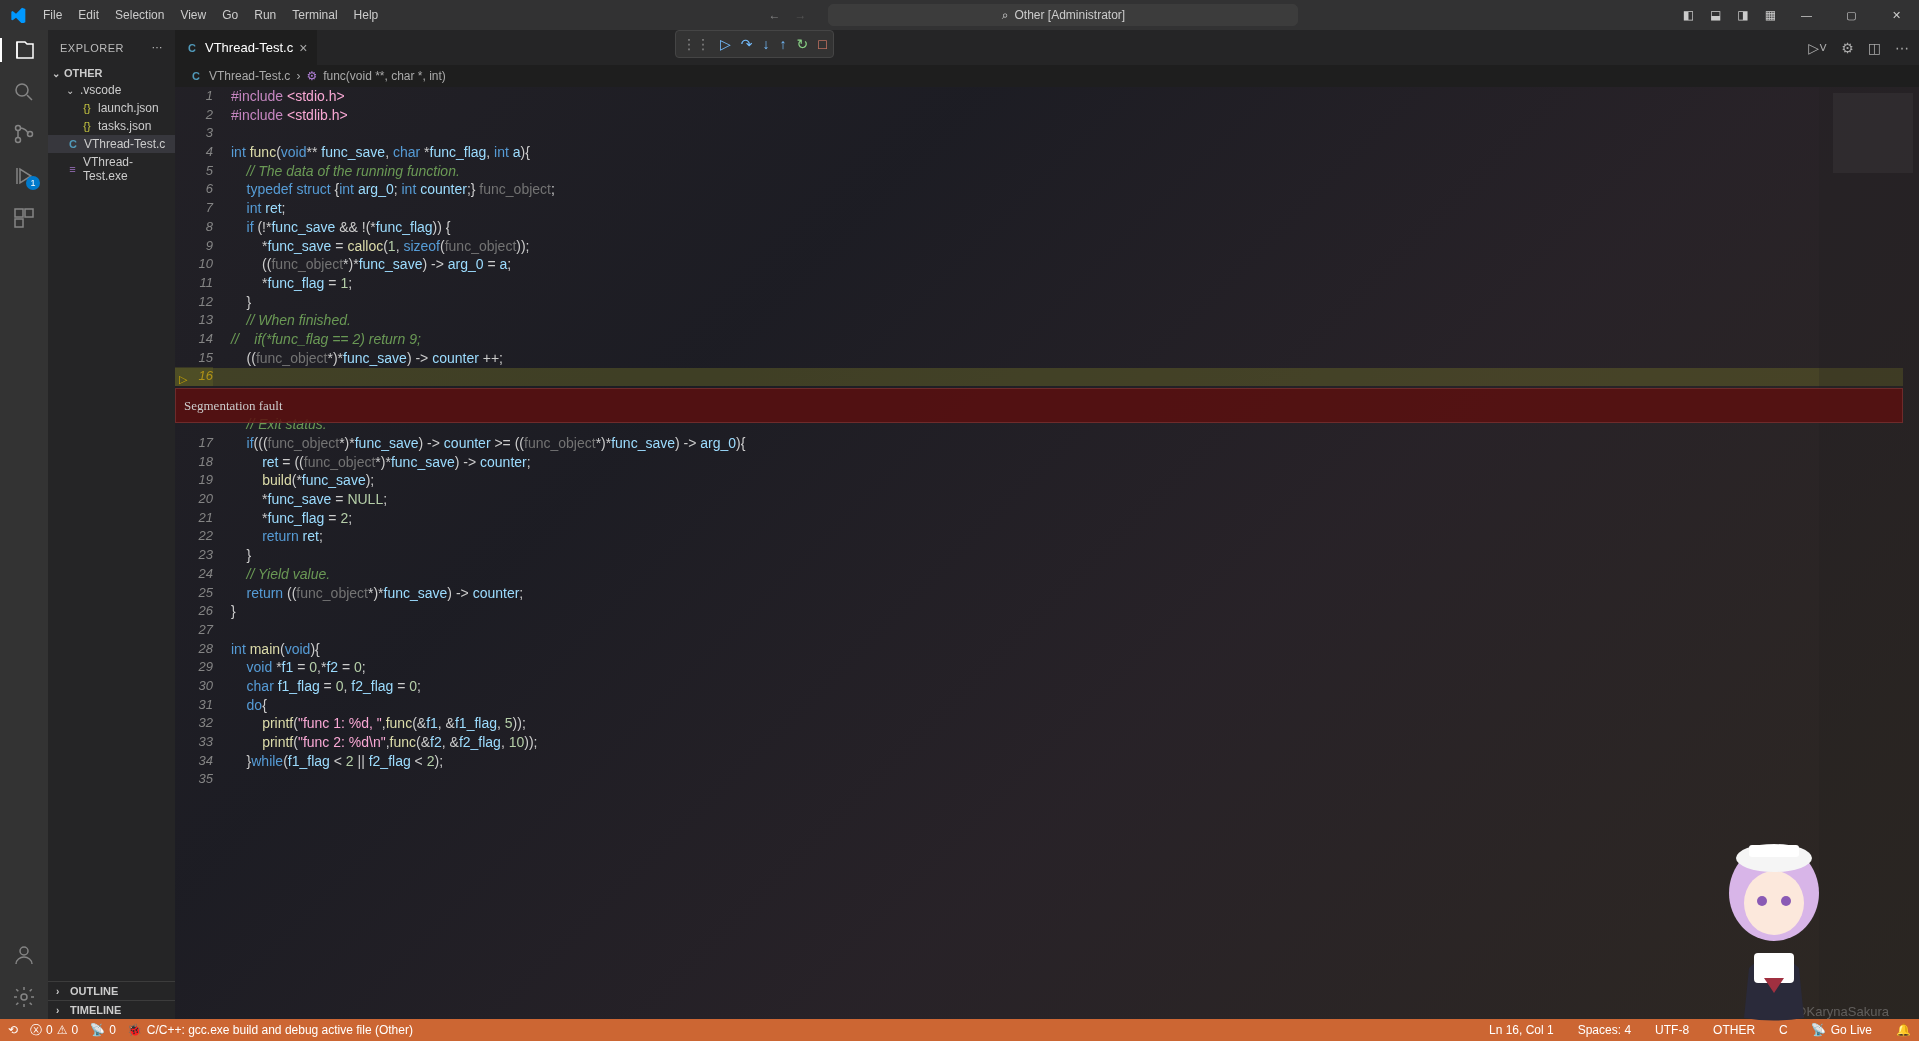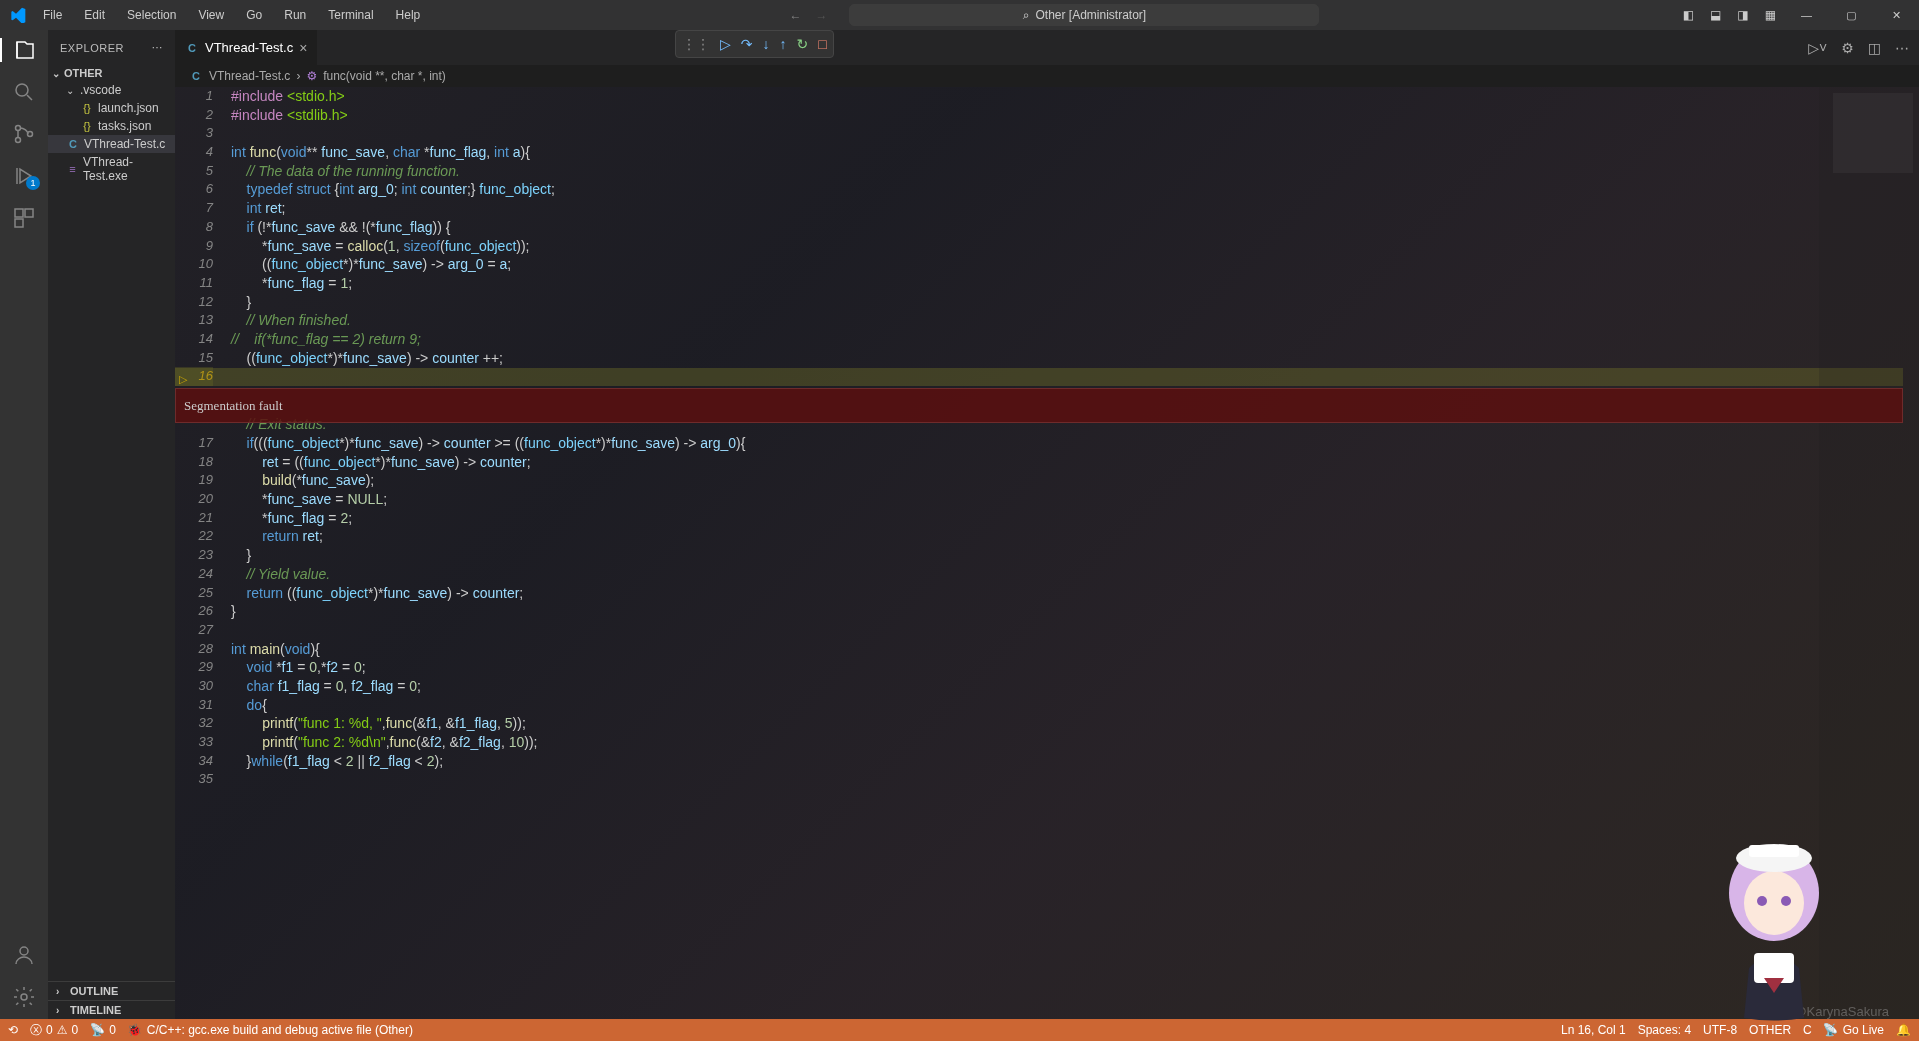--- a/index.html
+++ b/index.html
@@ -1,19 +1,19 @@
 <!DOCTYPE html>
 <html><head>
 <meta charset="utf-8">
 <style>
 *{margin:0;padding:0;box-sizing:border-box;font-family:'Segoe UI',sans-serif;user-select:none}
 body{width:1919px;height:1041px;background:#1e1e1e;color:#ccc;overflow:hidden;position:relative}
 .titlebar{height:30px;background:#323233;display:flex;align-items:center;font-size:12px;color:#ccc}
 .titlebar .logo{width:35px;display:flex;justify-content:center;color:#0098ff}
-.menu{display:flex;gap:6px}
+.menu{display:flex;gap:0}
 .menu-item{padding:4px 8px;cursor:default}
 .nav-arrows{margin-left:auto;display:flex;gap:14px;padding:0 14px;color:#888}
 .search-bar{width:470px;height:22px;background:#3c3c3c;border:1px solid #3c3c3c;border-radius:5px;display:flex;align-items:center;justify-content:center;gap:6px;font-size:12px;color:#ccc;margin:0 8px}
 .title-icons{margin-left:auto;display:flex;align-items:center;gap:16px;padding:0 8px}
 .win-controls{display:flex;gap:0}
 .win-btn{width:45px;height:30px;display:flex;align-items:center;justify-content:center;color:#ccc;font-size:11px}
 .body-area{display:flex;height:calc(100% - 52px)}
 .activitybar{width:48px;background:#333333;display:flex;flex-direction:column;align-items:center;padding-top:8px;gap:18px;color:#858585;font-size:22px}
 .activitybar .active{color:#fff;border-left:2px solid #fff;width:100%;display:flex;justify-content:center}
 .activitybar .bottom{margin-top:auto;margin-bottom:10px;display:flex;flex-direction:column;gap:18px;align-items:center}
@@ -44,32 +44,32 @@
 .editor{flex:1;position:relative;font-family:Consolas,monospace;font-size:14px;line-height:18.7px;overflow:hidden}
 .bg-img{position:absolute;inset:0;background:linear-gradient(135deg,#2a2535 0%,#1a1a2e 30%,#3a2a3a 60%,#4a3a2a 100%);opacity:.35}
 .code-wrap{position:relative;display:flex;height:100%}
 .gutter{width:56px;text-align:right;padding-right:18px;color:#858585;font-size:13px;font-style:italic}
 .gutter .ln{height:18.7px}
 .gutter .hl{color:#eab308;background:rgba(111,111,38,.3)}
 .code-col{flex:1}
 .code-col .ln{height:18.7px;white-space:pre}
 .hl-row{background:rgba(106,106,40,.45);position:absolute;left:0;right:16px;height:18.7px}
 .bp-ind{position:absolute;left:4px;color:#cca700;font-size:11px}
-.tk-inc{color:#c586c0}.tk-str{color:#84cc16}.tk-type{color:#569cd6}.tk-kw{color:#569cd6}.tk-fn{color:#dcdcaa}.tk-var{color:#9cdcfe}.tk-num{color:#b5cea8}.tk-com{color:#6a9955;font-style:italic}.tk-ptr{color:#7dd3fc}
+.tk-inc{color:#c586c0}.tk-str{color:#f9a8d4}.tk-type{color:#569cd6}.tk-kw{color:#569cd6}.tk-fn{color:#dcdcaa}.tk-var{color:#9cdcfe}.tk-num{color:#b5cea8}.tk-com{color:#6a9955;font-style:italic}.tk-ptr{color:#737373}
 .exception{position:absolute;left:0;right:16px;background:rgba(90,15,15,.85);border:1px solid #6e2b2b;padding:6px 8px;font-family:'Segoe UI';z-index:3}
 .exception .t{font-size:13px;color:#ddd}
 .exception .t b{color:#fff}
 .exception .d{font-family:Consolas;font-size:13px;color:#ccc;margin-top:2px}
 .exc-close{color:#aaa;margin-left:6px;font-size:12px}
 .minimap{position:absolute;right:0;top:0;width:100px;height:100%;background:rgba(30,30,30,.2)}
 .mm-hint{position:absolute;top:6px;right:6px;width:80px;height:80px;background:rgba(100,100,100,.15)}
 .watermark{position:absolute;right:30px;bottom:22px;color:rgba(200,200,200,.35);font-size:13px;z-index:2}
 .mascot{position:absolute;right:65px;bottom:18px;width:160px;height:200px;z-index:2}
 .statusbar{height:22px;background:#cc6633;color:#fff;display:flex;align-items:center;font-size:12px;padding:0 8px;gap:12px}
-.statusbar .r{margin-left:auto;display:flex;gap:12px}
+.statusbar .r{margin-left:auto;display:flex;gap:24px}
 .sb-item{display:flex;align-items:center;gap:4px}
 svg{display:block}
 </style>
 </head>
 <body>
 
 <div class="titlebar">
   <div class="logo">
     <svg width="16" height="16" viewBox="0 0 24 24">
         <path fill="#0098ff" d="M23 3l-5-2-9 9-5-4-2 1v12l2 1 5-4 9 9 5-2V3z"></path>

